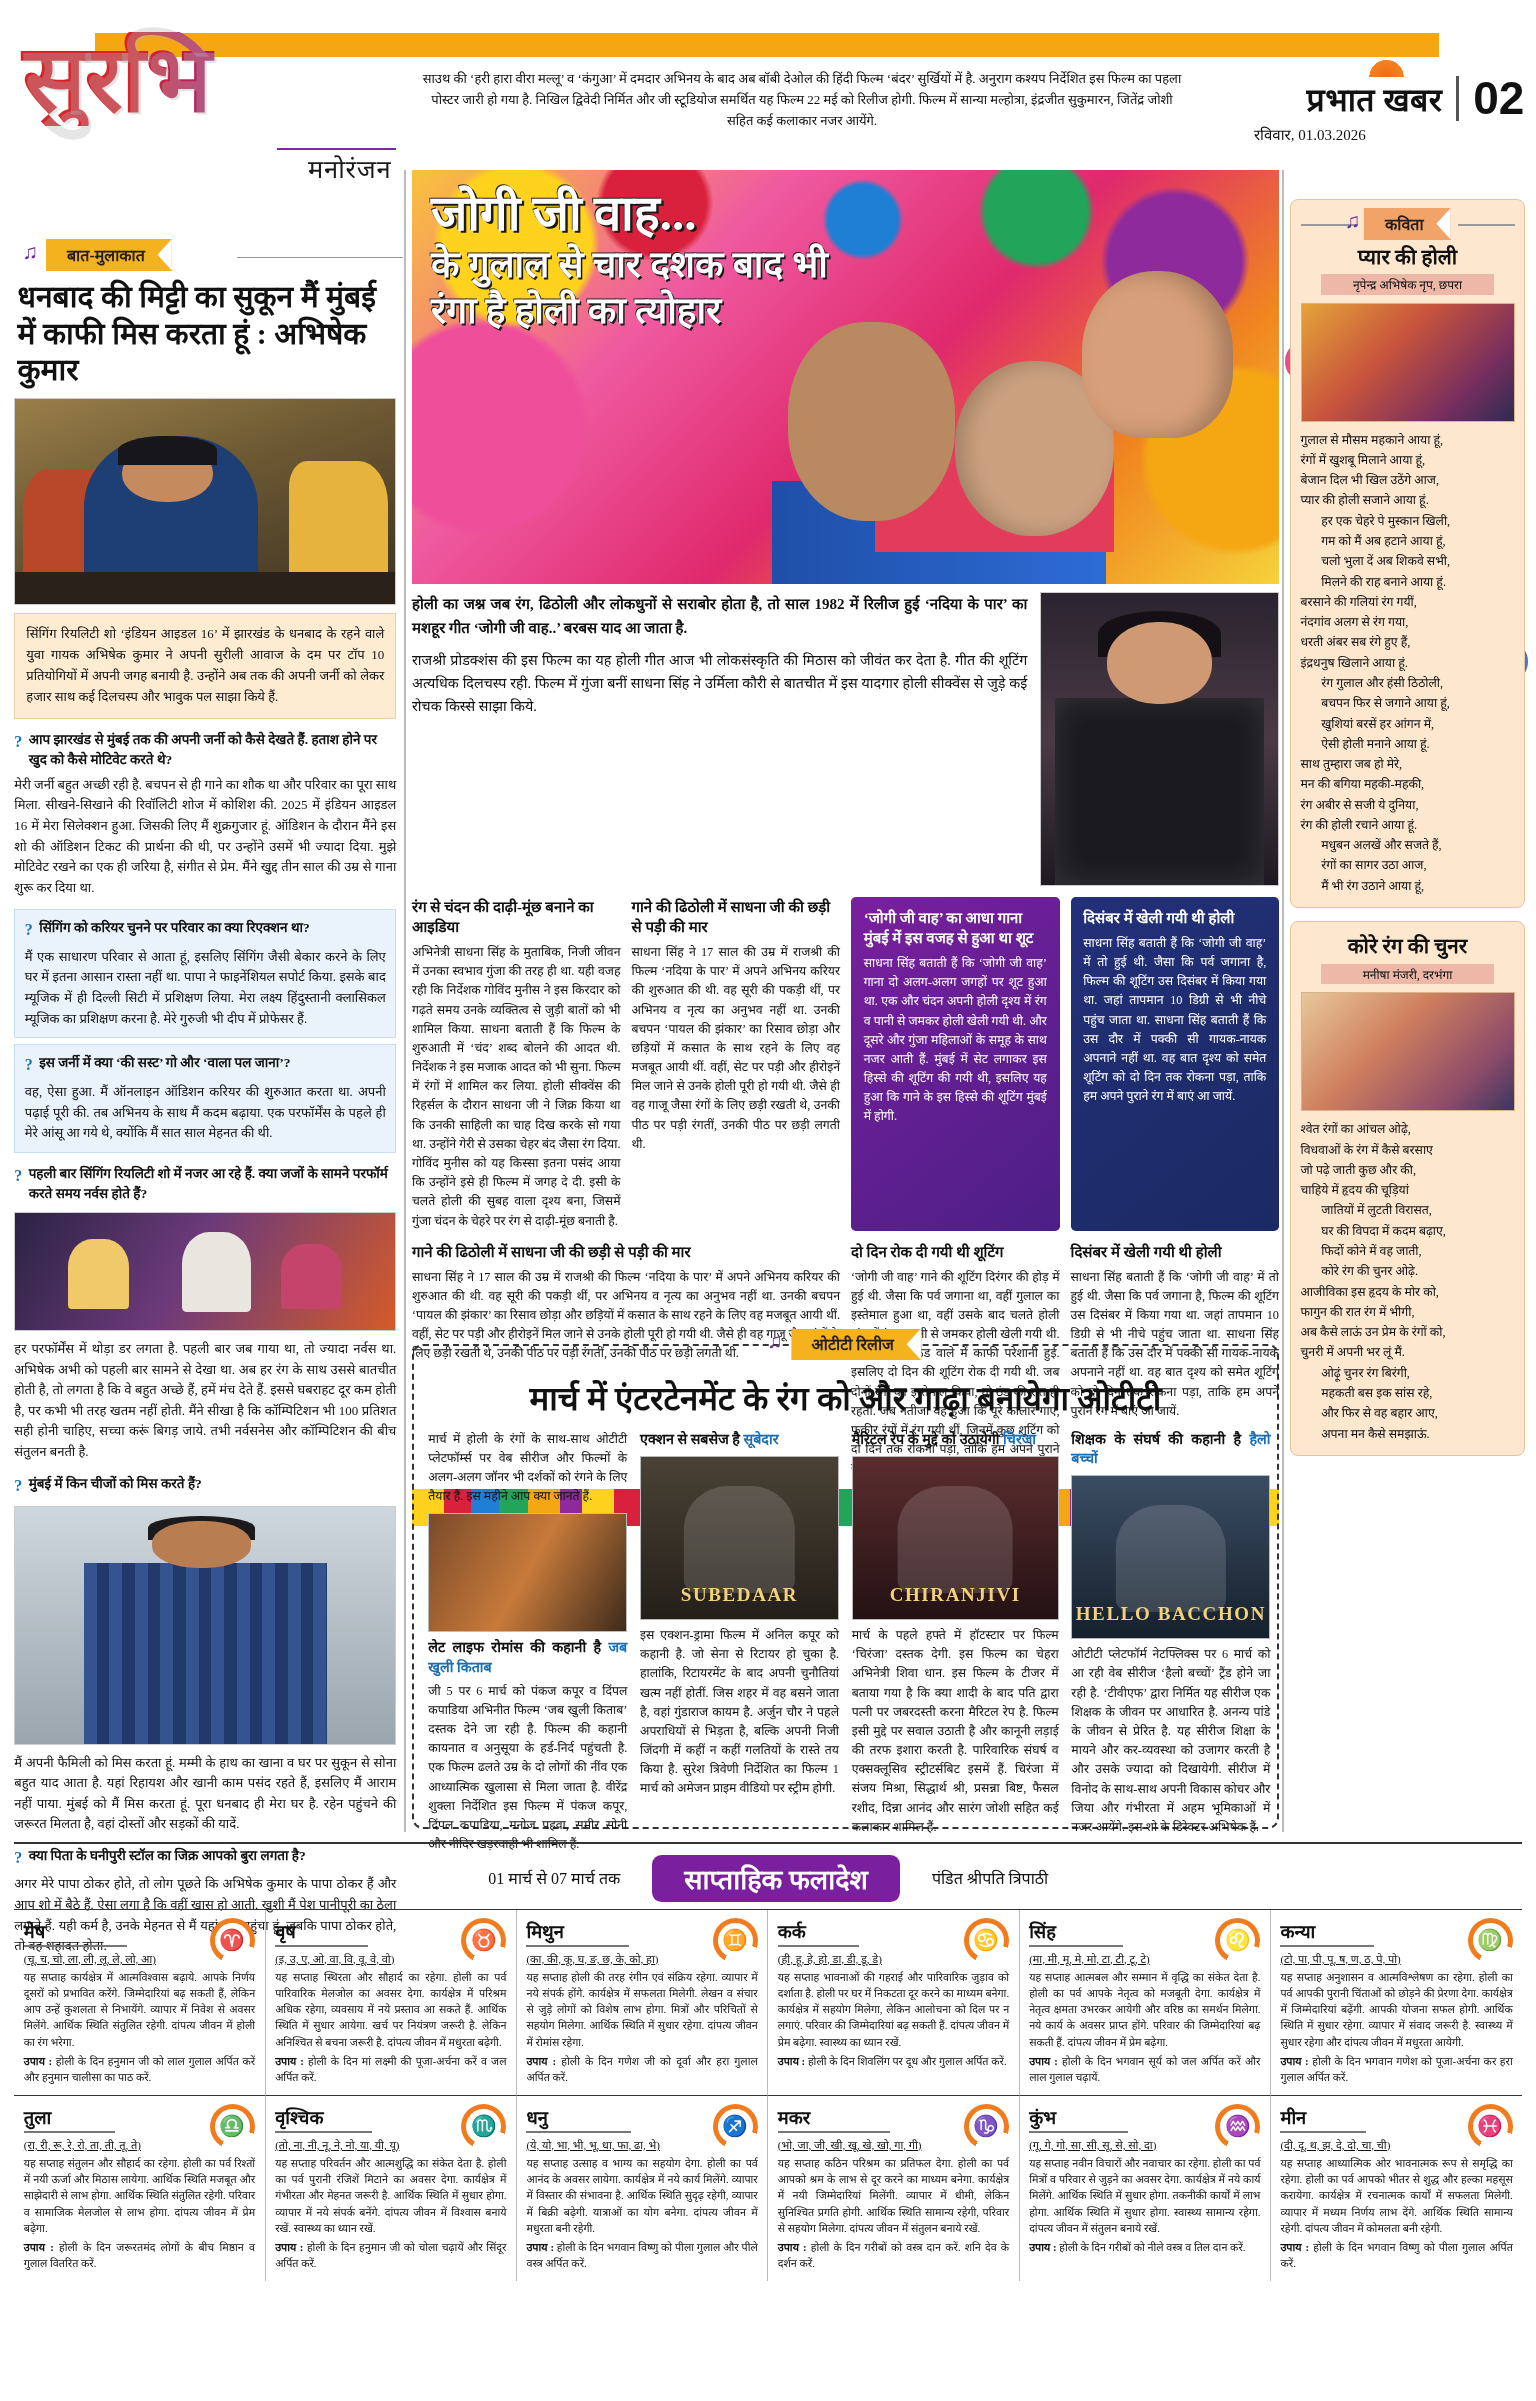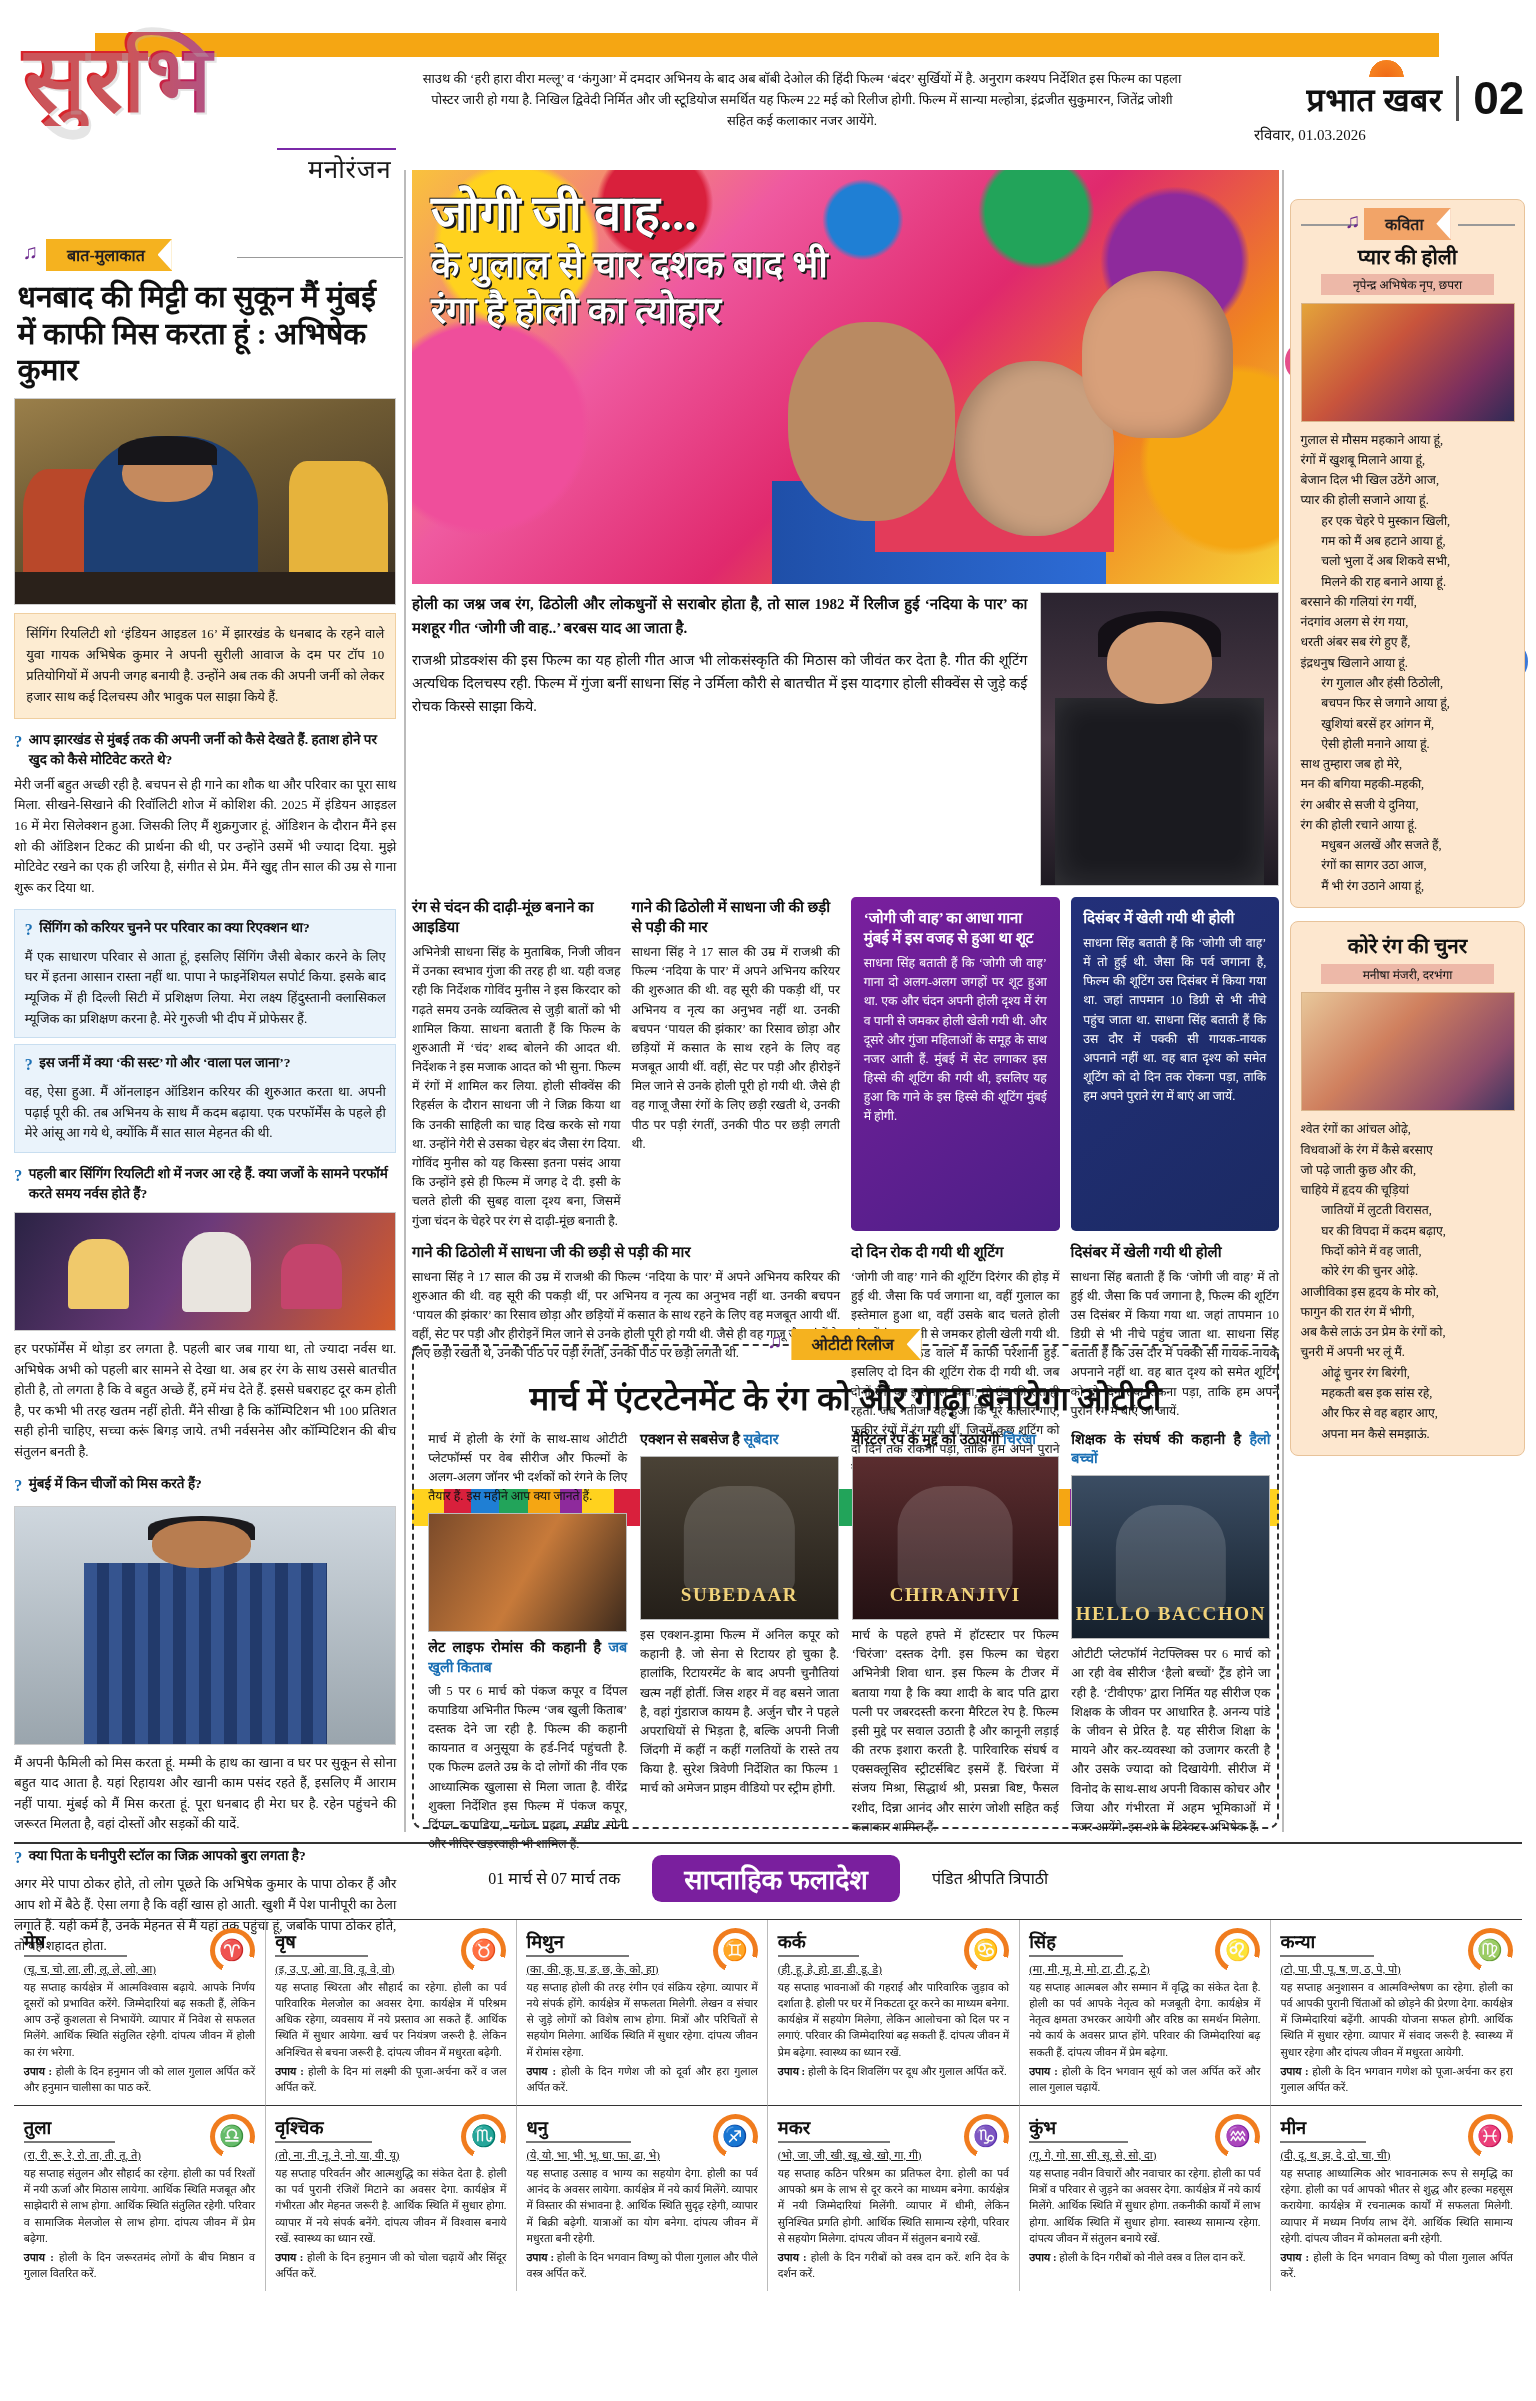--- a/index.html
+++ b/index.html
@@ -194,21 +194,21 @@
   .poem-body { font-family:"Liberation Serif", serif; font-size:12.3px; line-height:1.65; }
   .poem-body .indent{ padding-left:20.7px; display:block; }
   .poem-card2 { margin-top:12.7px; }
   .balloon{ position:absolute; width:27px; height:35px; border-radius:50%; }
   .balloon.b1{ background:#e64d8a; left:-4.8px; top:145px; }
   .balloon.b2{ background:#3b78d8; right:-3.2px; top:445px; }
   .balloon.b3{ background:#4da3e8; right:3.2px; top:859px; }
 
   
   .horo { position:absolute; left:14.3px; top:1855px; width:1508px; }
-  .horo-head { display:flex; align-items:center; justify-content:center; gap:32px; border-bottom:1.6px solid #333; padding-bottom:17px; }
+  .horo-head { display:flex; align-items:center; justify-content:center; gap:32px; border-bottom:1.6px solid #333; padding-bottom:7px; }
   .horo-range, .horo-author { font-family:"Liberation Serif", serif; font-size:16px; }
   .horo-title { background:#7a1f9e; color:#fff; font-family:"Liberation Serif", serif; font-weight:700;
                 font-size:27px; padding:4.8px 32px; border-radius:9.5px; }
   .horo-grid { display:grid; grid-template-columns:repeat(6,1fr); }
   .horo-cell { padding:8px 9.5px 9.5px; border-right:0.8px solid #bbb; }
   .horo-cell:nth-child(6n){ border-right:none; }
   .horo-row2 .horo-cell{ border-top:1.6px solid #333; }
   .hc-top { display:flex; align-items:flex-start; justify-content:space-between; }
   .hc-name { font-family:"Liberation Serif", serif; font-weight:700; font-size:18.3px; }
   .hc-letters { font-family:"Liberation Serif", serif; font-size:11px; margin-top:1.6px;text-decoration:underline; }
@@ -542,21 +542,21 @@
         <div class="hc-top">
           <div>
             <div class="hc-name">मेष</div>
             <div class="hc-rule"></div>
             <div class="hc-letters">(चू, च, चो, ला, ली, लू, ले, लो, आ)</div>
           </div>
           <div class="zicon">
               <span>♈</span>
             </div>
         </div>
-        <div class="hc-body">यह सप्ताह कार्यक्षेत्र में आत्मविश्वास बढ़ाये. आपके निर्णय दूसरों को प्रभावित करेंगे. जिम्मेदारियां बढ़ सकती हैं, लेकिन आप उन्हें कुशलता से निभायेंगे. व्यापार में निवेश से सफलत मिलेंगे. आर्थिक स्थिति संतुलित रहेगी. दांपत्य जीवन में होली का रंग भरेगा.</div>
+        <div class="hc-body">यह सप्ताह कार्यक्षेत्र में आत्मविश्वास बढ़ाये. आपके निर्णय दूसरों को प्रभावित करेंगे. जिम्मेदारियां बढ़ सकती हैं, लेकिन आप उन्हें कुशलता से निभायेंगे. व्यापार में निवेश से अवसर मिलेंगे. आर्थिक स्थिति संतुलित रहेगी. दांपत्य जीवन में होली का रंग भरेगा.</div>
         <div class="hc-body">
           <b>उपाय :</b>
           <span>होली के दिन हनुमान जी को लाल गुलाल अर्पित करें और हनुमान चालीसा का पाठ करें.</span>
         </div>
       </div>
 
       <div class="horo-cell">
         <div class="hc-top">
           <div>
             <div class="hc-name">वृष</div>

